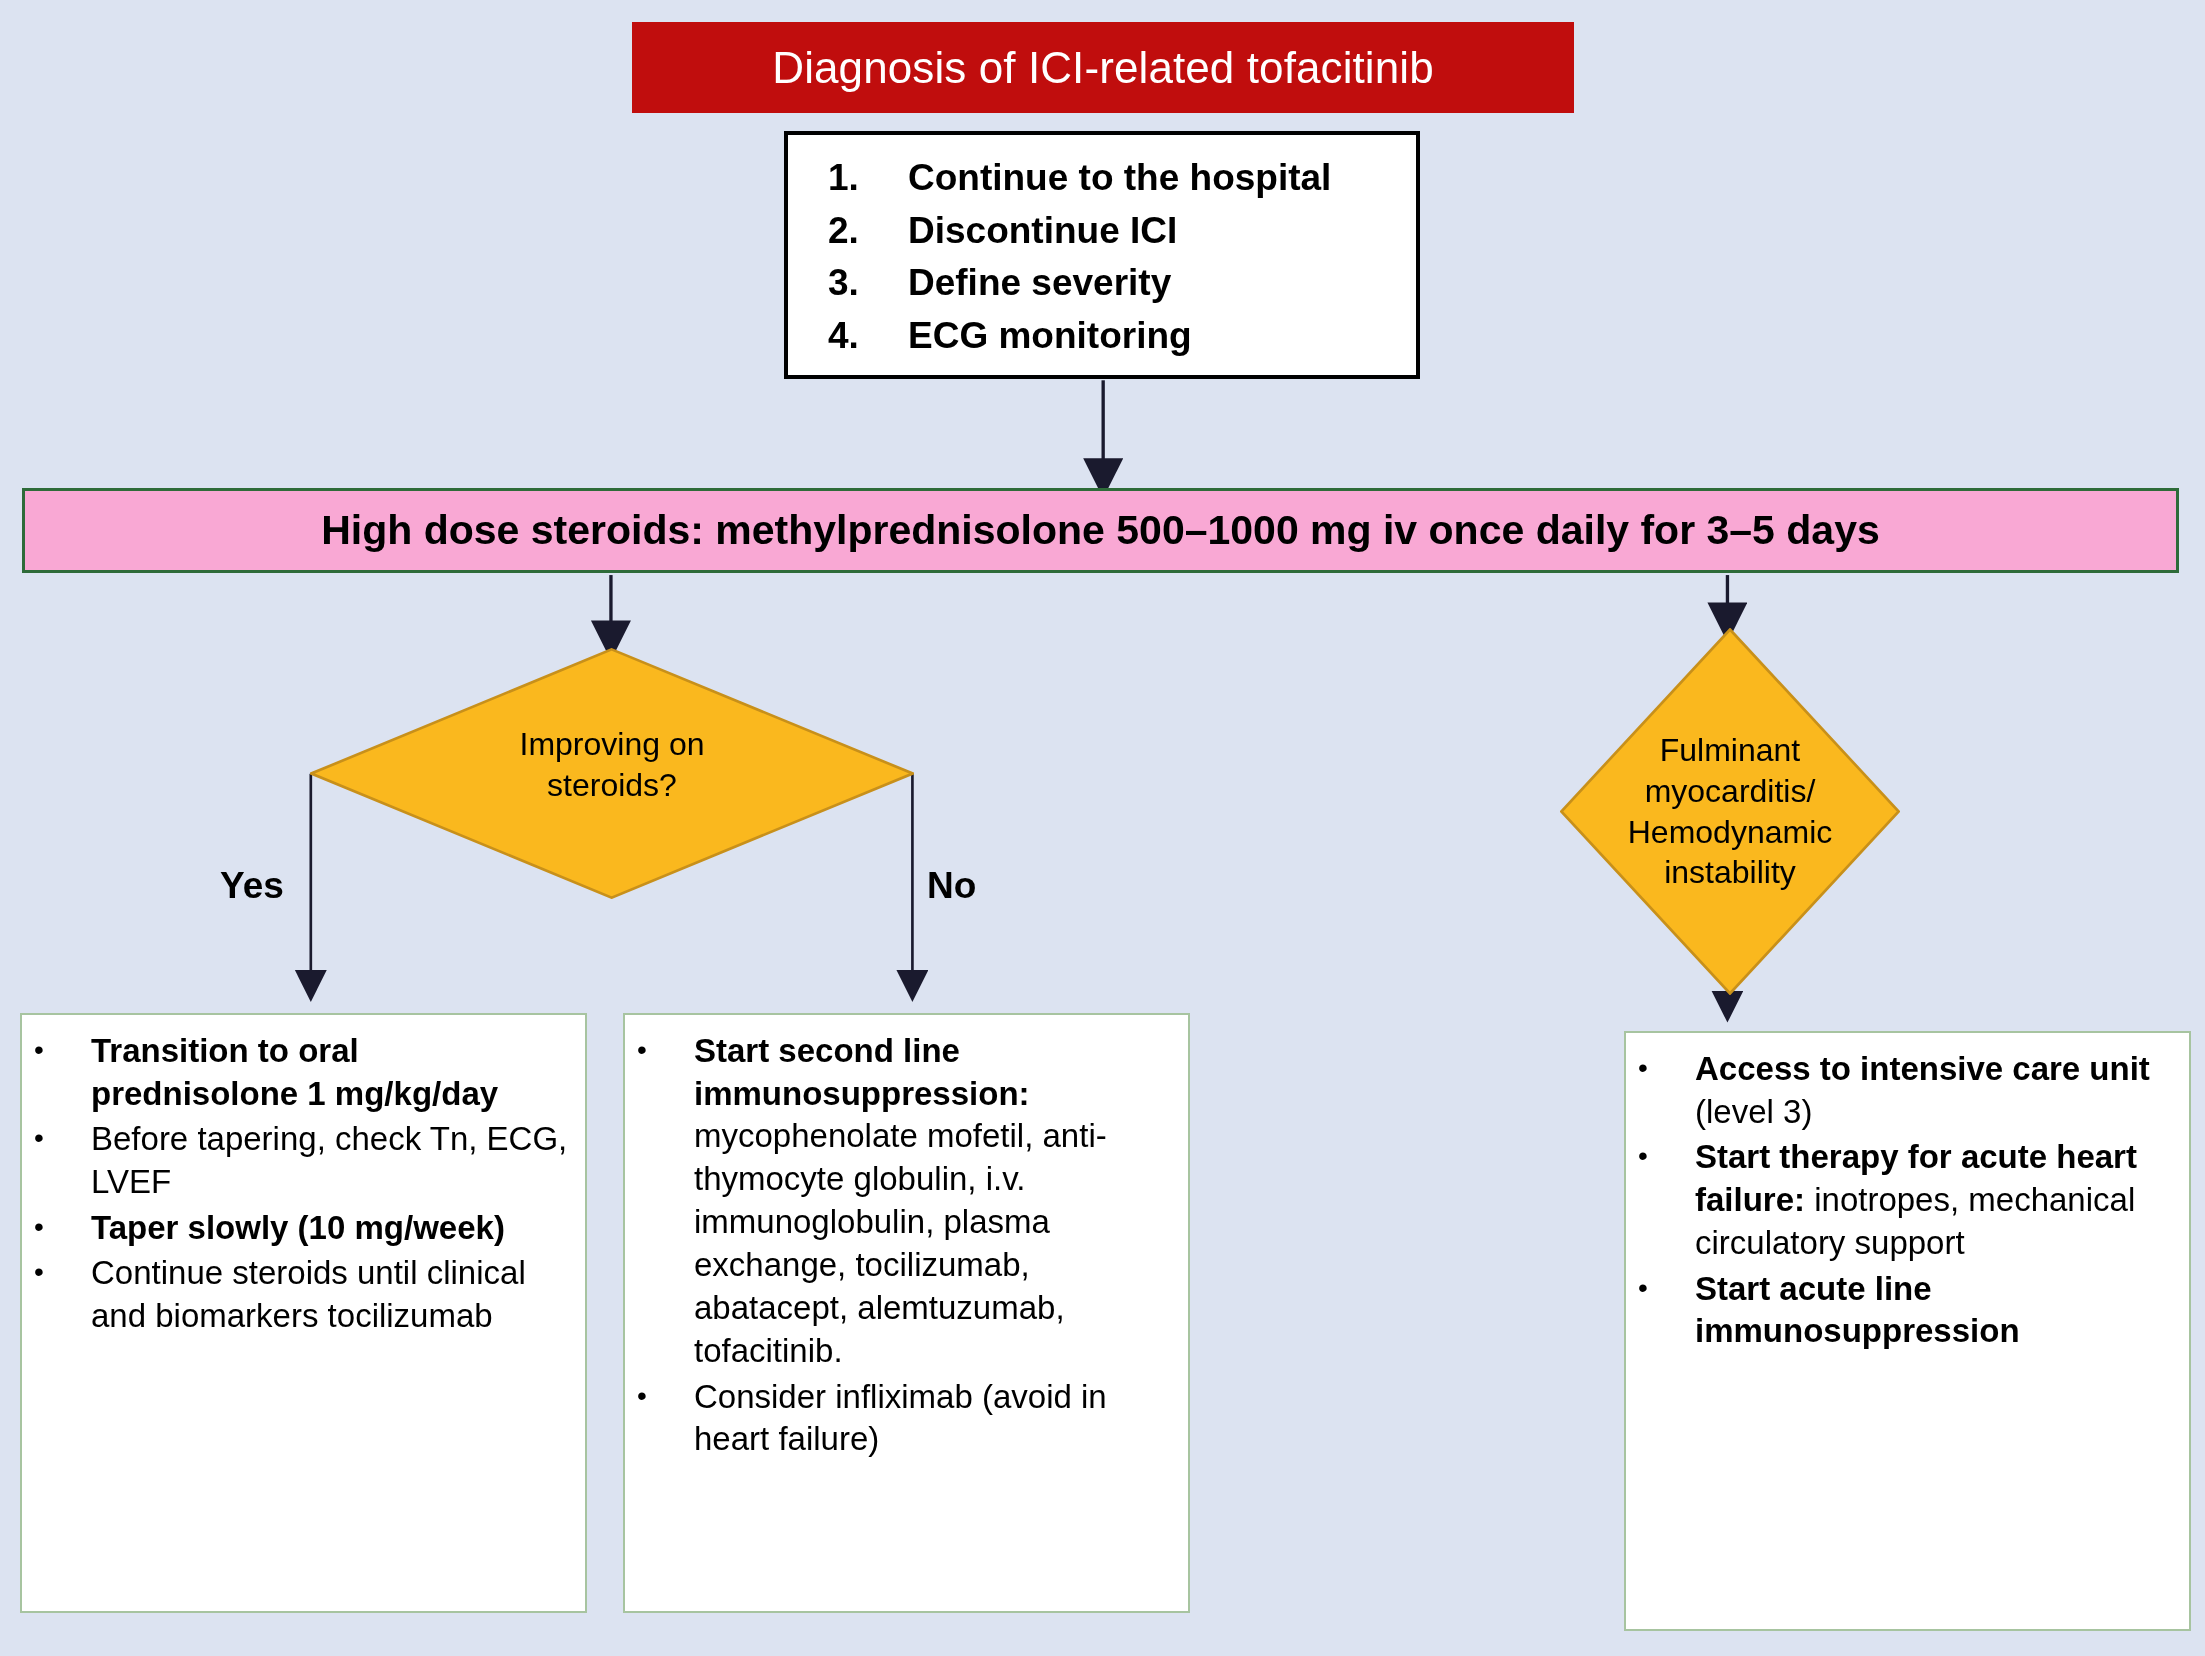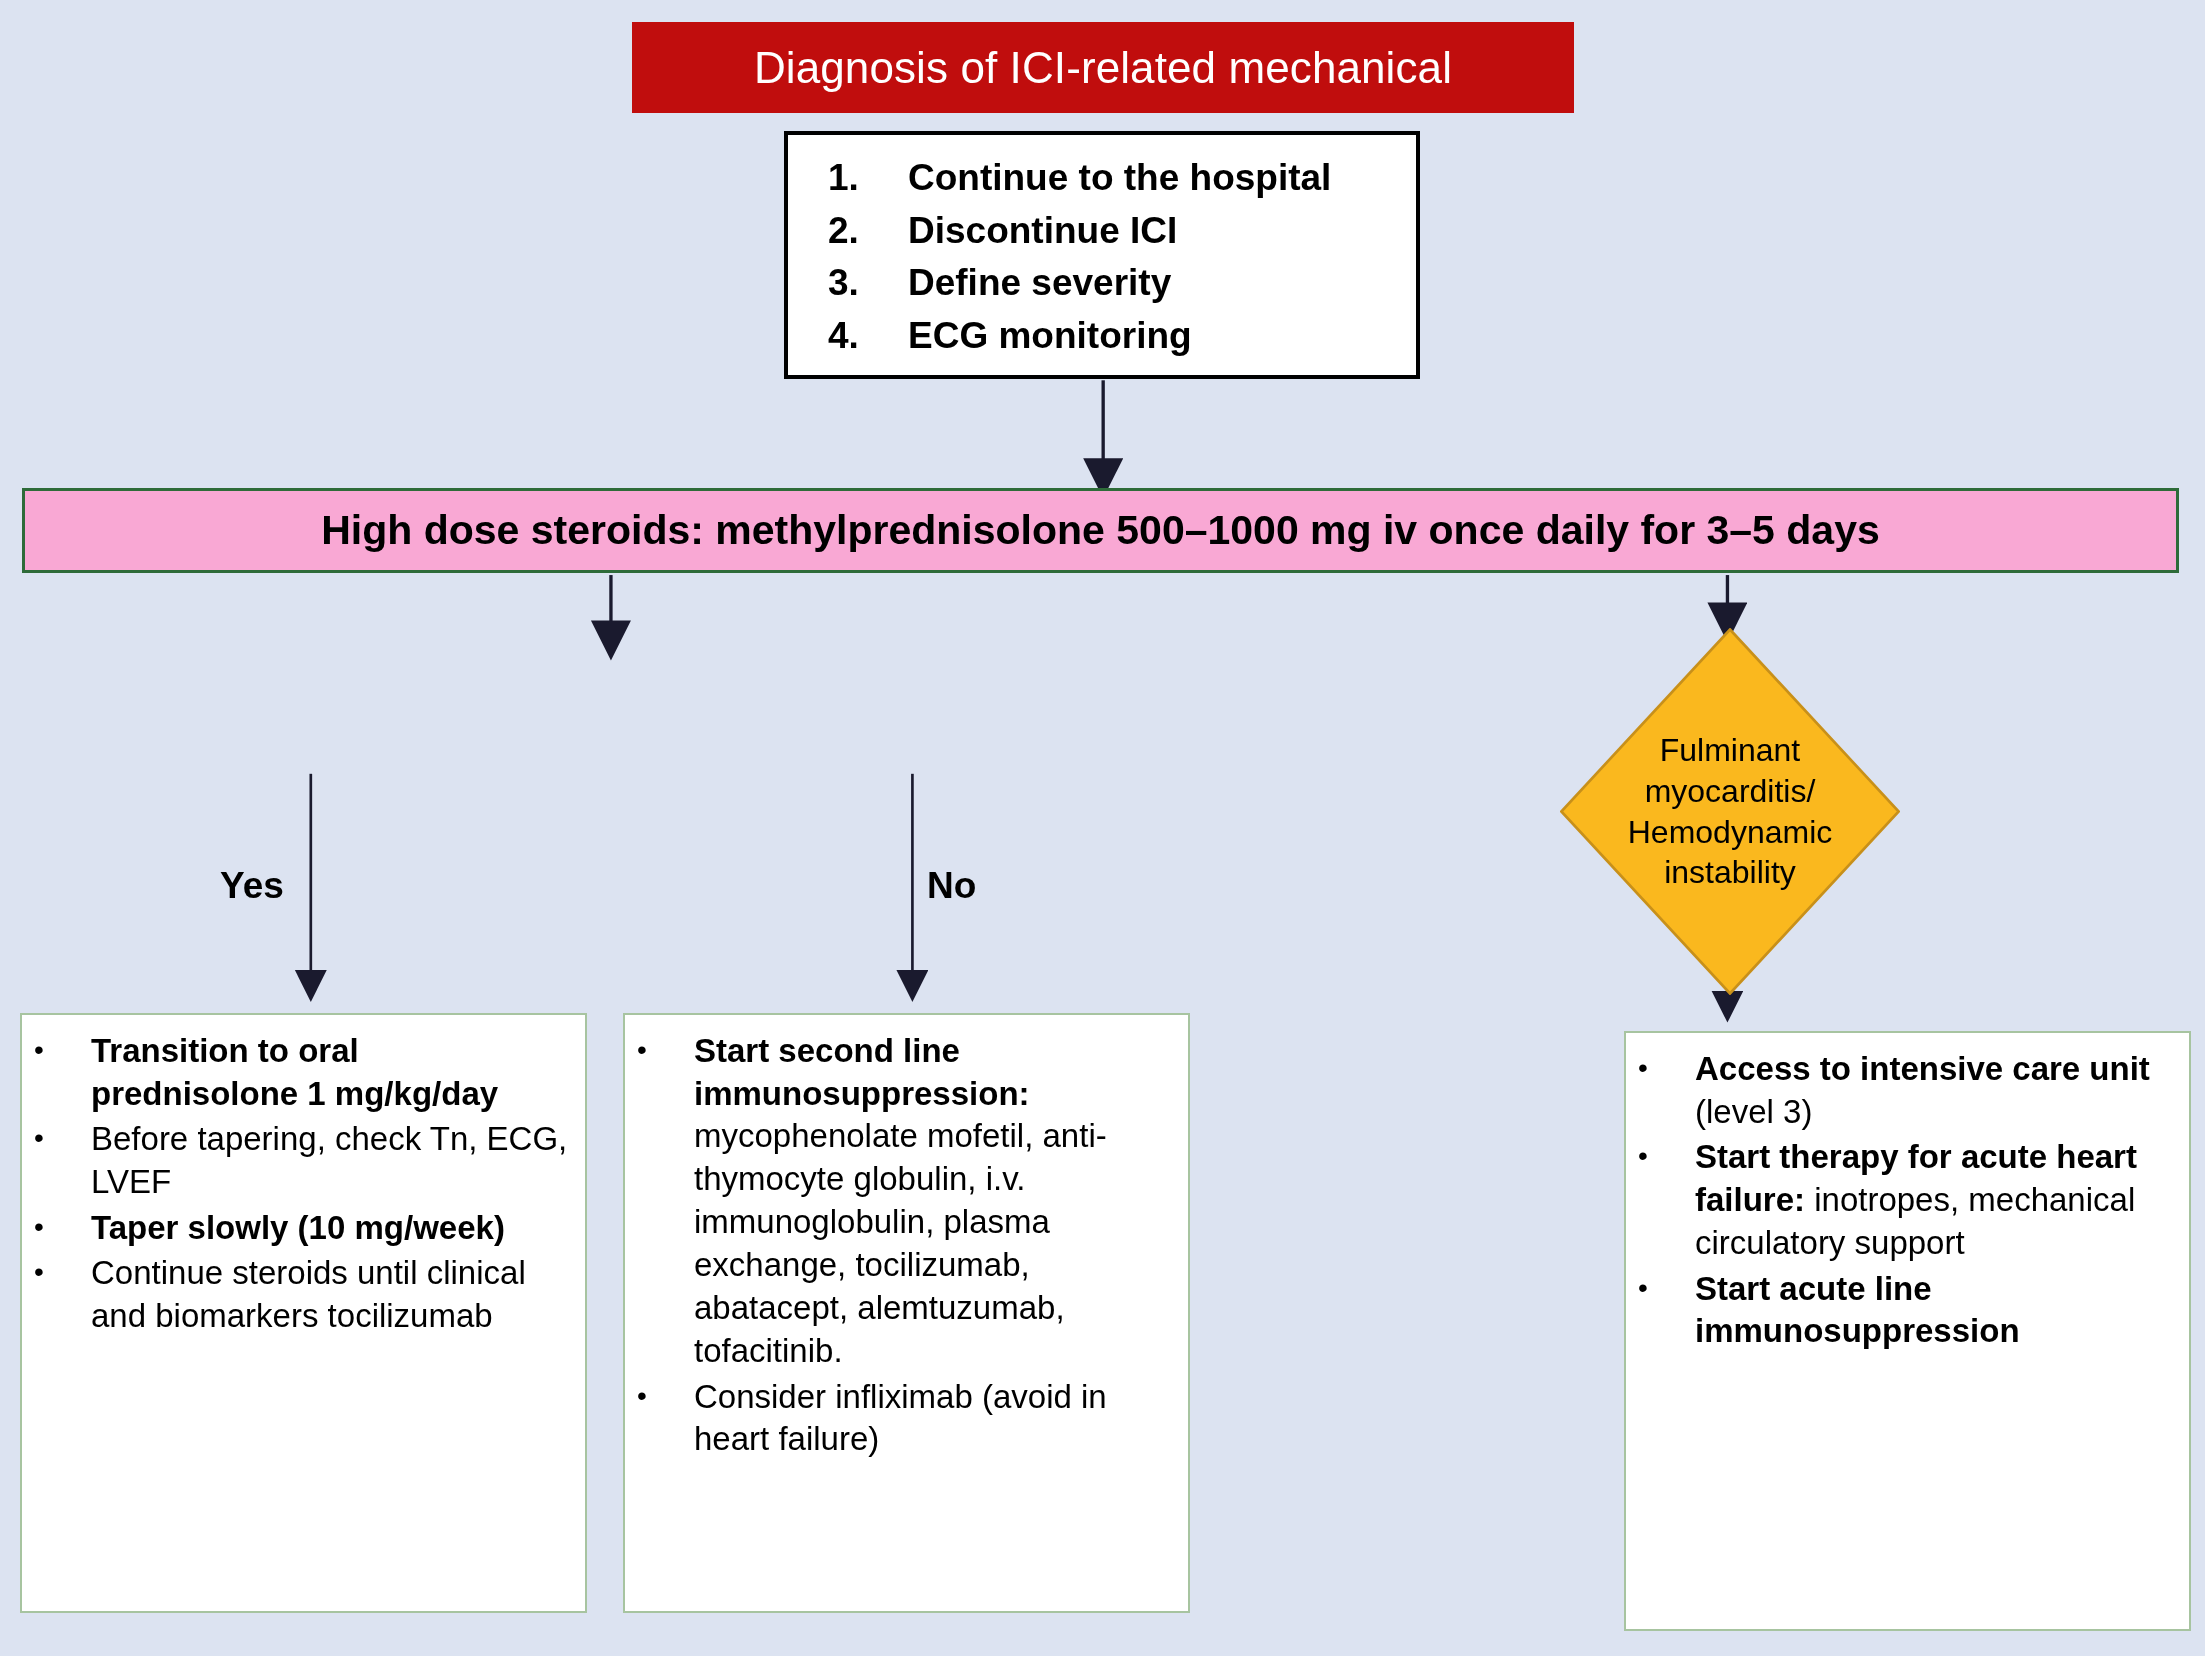--- a/index.html
+++ b/index.html
@@ -138,21 +138,21 @@
     <line x1="2590" y1="862" x2="2590" y2="928" stroke="#1a1a2e" stroke-width="5" marker-end="url(#arw)"></line>
 
     <line x1="466" y1="1160" x2="466" y2="1474" stroke="#1a1a2e" stroke-width="4" marker-end="url(#arw)"></line>
 
     <line x1="1368" y1="1160" x2="1368" y2="1474" stroke="#1a1a2e" stroke-width="4" marker-end="url(#arw)"></line>
 
     <line x1="2590" y1="1218" x2="2590" y2="1505" stroke="#1a1a2e" stroke-width="4" marker-end="url(#arw)"></line>
   </svg>
 
   <div id="title-bar">
-    <span class="txt">Diagnosis of ICI-related mechanical</span>
+    <span class="txt">Diagnosis of ICI-related tofacitinib</span>
   </div>
 
   <div id="steps-box">
     <ol>
       <li>
         <span class="num">1.</span>
         <span class="lbl">Continue to the hospital</span>
       </li>
       <li>
         <span class="num">2.</span>
@@ -166,20 +166,29 @@
         <span class="num">4.</span>
         <span class="lbl">ECG monitoring</span>
       </li>
     </ol>
   </div>
 
   <div id="steroid-banner">
     <span class="txt">High dose steroids: methylprednisolone 500–1000 mg iv once daily for 3–5 days</span>
   </div>
 
+  <div class="diamond" id="diamond-improving">
+    <svg width="604" height="251" viewBox="0 0 905 376">
+      <polygon points="452,2 903,188 452,374 2,188" fill="#FAB81E" stroke="#C8901A" stroke-width="4"></polygon>
+    </svg>
+    <div class="dtext">
+      <div>Improving on</div>
+      <div>steroids?</div>
+    </div>
+  </div>
 
   <div class="diamond" id="diamond-fulminant">
     <svg width="340" height="367" viewBox="0 0 510 550">
       <polygon points="255,2 508,275 255,548 2,275" fill="#FAB81E" stroke="#C8901A" stroke-width="4"></polygon>
     </svg>
     <div class="dtext">
       <div>Fulminant</div>
       <div>myocarditis/</div>
       <div>Hemodynamic</div>
       <div>instability</div>

